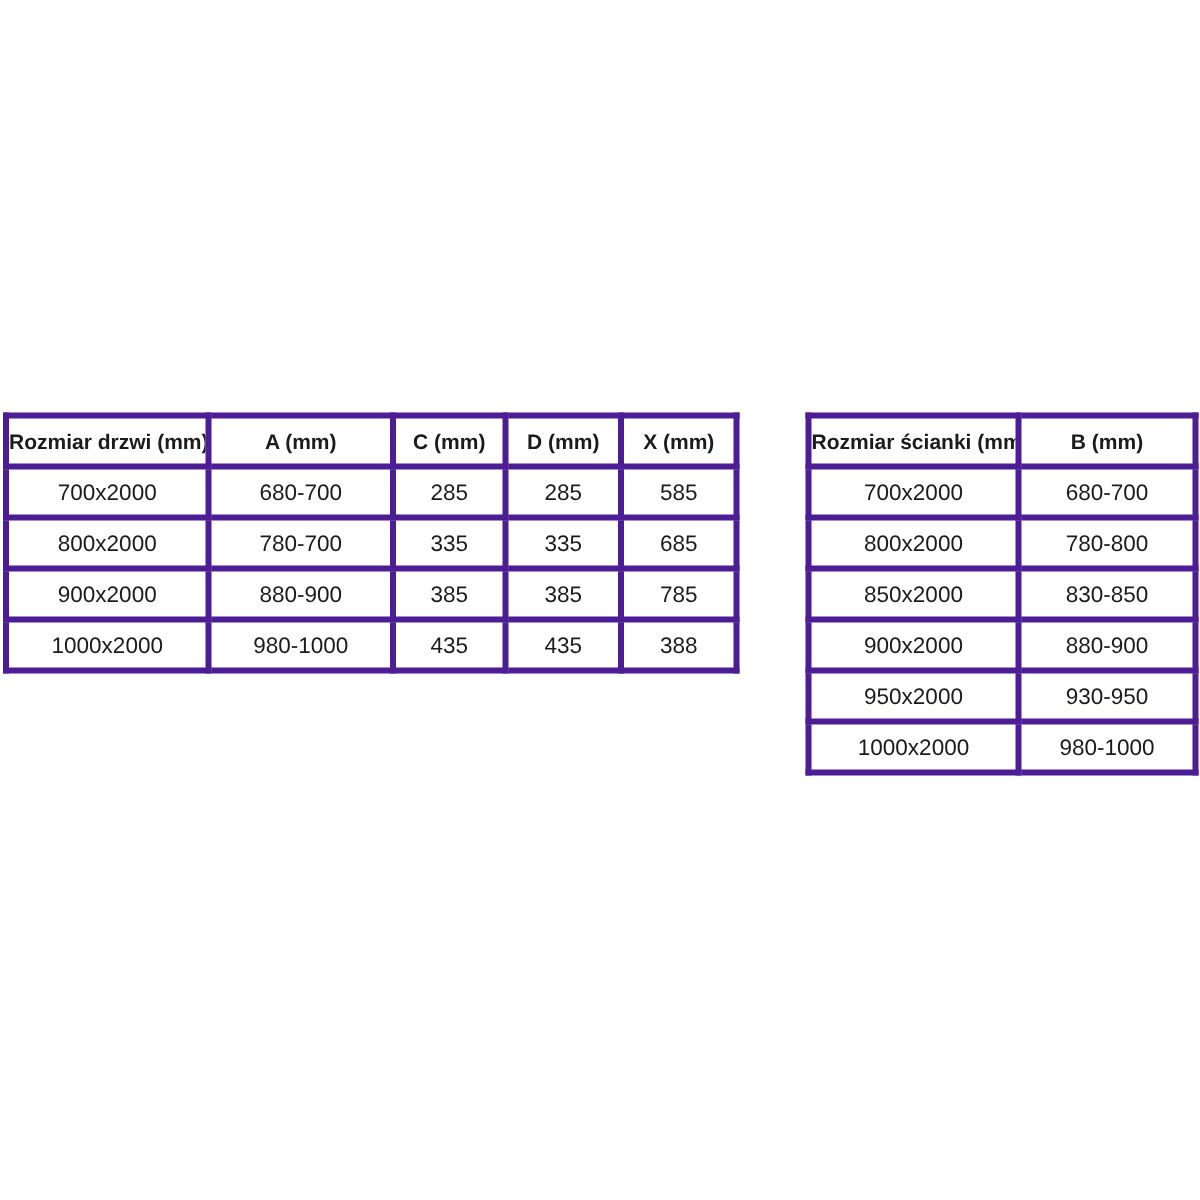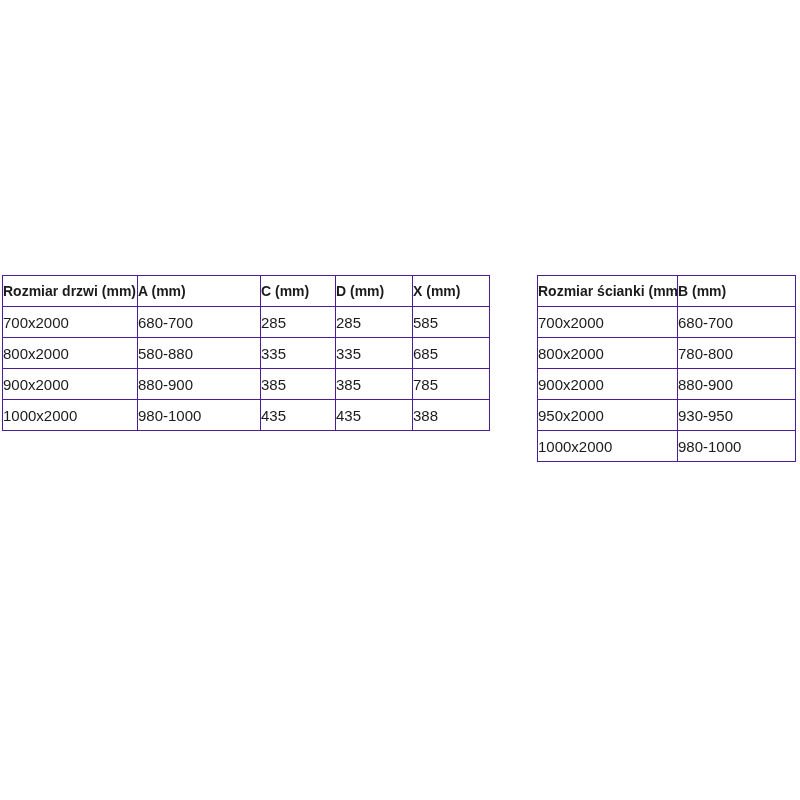--- a/index.html
+++ b/index.html
@@ -16,22 +16,22 @@
     overflow: hidden;
   }
   .sizes-table {
     position: absolute;
     border-collapse: collapse;
     table-layout: fixed;
     color: #1b1b1b;
   }
   .sizes-table th,
   .sizes-table td {
-    border: 1px solid #4c1d95;
-    text-align: left;
+    border: 4px solid #4c1d95;
+    text-align: center;
     vertical-align: middle;
     padding: 0;
     height: 30px;
     overflow: hidden;
     white-space: nowrap;
   }
   .sizes-table th {
     font-weight: bold;
     font-size: 14px;
   }
@@ -76,21 +76,21 @@
       <tbody>
         <tr>
           <td>700x2000</td>
           <td>680-700</td>
           <td>285</td>
           <td>285</td>
           <td>585</td>
         </tr>
         <tr>
           <td>800x2000</td>
-          <td>580-880</td>
+          <td>780-700</td>
           <td>335</td>
           <td>335</td>
           <td>685</td>
         </tr>
         <tr>
           <td>900x2000</td>
           <td>880-900</td>
           <td>385</td>
           <td>385</td>
           <td>785</td>
@@ -119,20 +119,24 @@
       <tbody>
         <tr>
           <td>700x2000</td>
           <td>680-700</td>
         </tr>
         <tr>
           <td>800x2000</td>
           <td>780-800</td>
         </tr>
         <tr>
+          <td>850x2000</td>
+          <td>830-850</td>
+        </tr>
+        <tr>
           <td>900x2000</td>
           <td>880-900</td>
         </tr>
         <tr>
           <td>950x2000</td>
           <td>930-950</td>
         </tr>
         <tr>
           <td>1000x2000</td>
           <td>980-1000</td>

